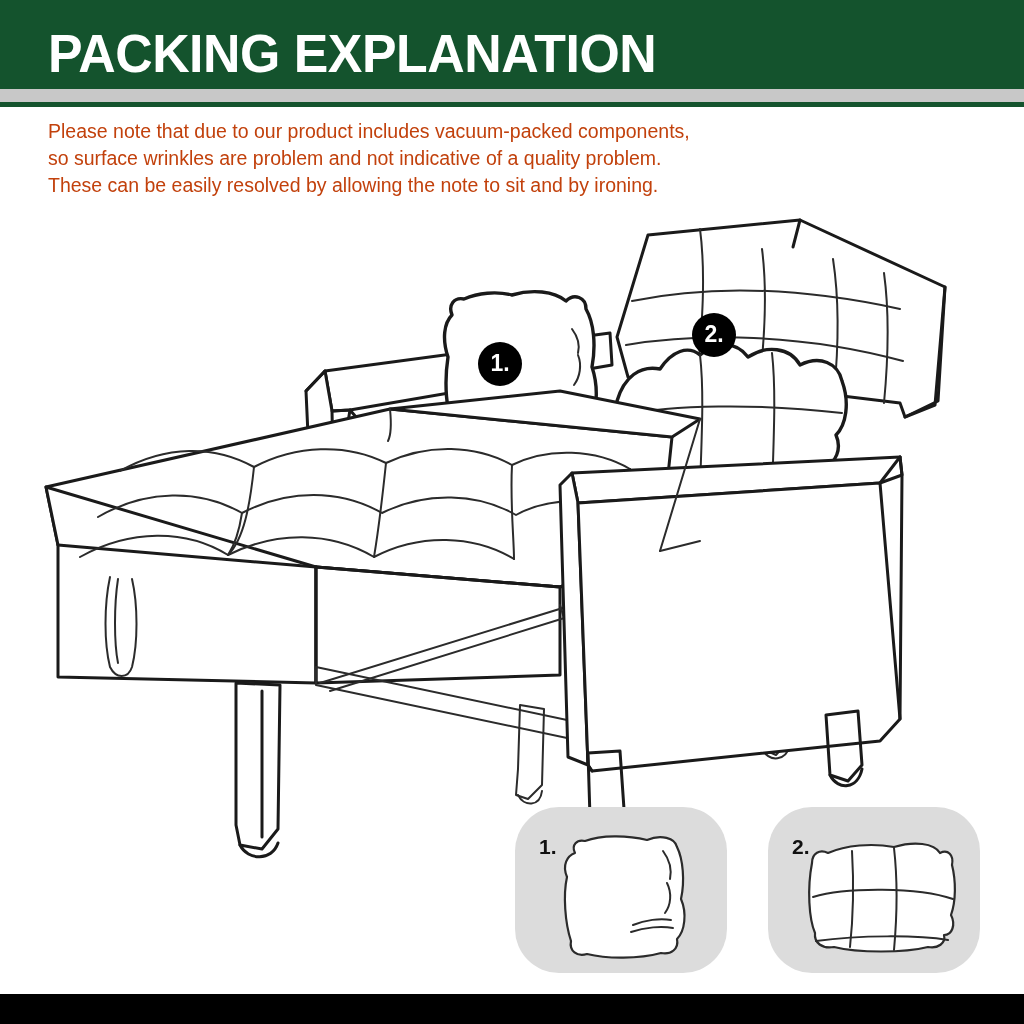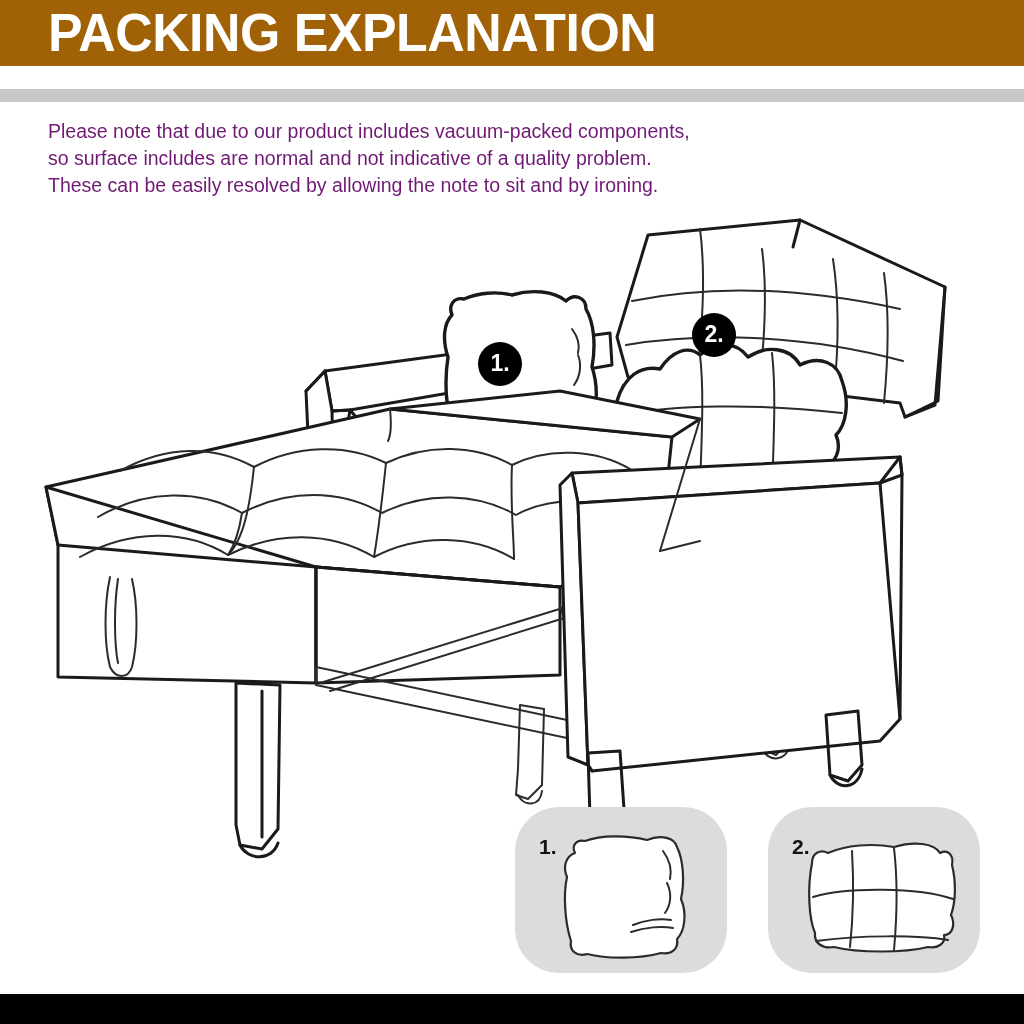--- a/index.html
+++ b/index.html
@@ -7,22 +7,22 @@
     width:1024px;height:1024px;
     background:#ffffff;
     font-family:"Liberation Sans", sans-serif;
     overflow:hidden;
     position:relative;
   }
   #page{position:relative;width:1024px;height:1024px;background:#fff;}
 
   
   .header-bar{
-    position:absolute;left:0;top:0;width:1024px;height:66px;
-    background:#a16207;
+    position:absolute;left:0;top:0;width:1024px;height:107px;
+    background:#14532d;
   }
   .header-title{
     position:absolute;left:48px;top:50%;transform:translateY(-52%);
     color:#ffffff;
     font-family:"Liberation Sans", sans-serif;
     font-weight:bold;
     font-size:54px;
     letter-spacing:-0.5px;
     transform-origin:left center;
     white-space:nowrap;
@@ -37,21 +37,21 @@
 
   
   .intro{
     position:absolute;left:48px;top:118px;width:860px;
   }
   .intro p{
     margin:0;
     font-family:"Liberation Sans", sans-serif;
     font-size:19.5px;
     line-height:27px;
-    color:#701a75;
+    color:#c2410c;
     white-space:nowrap;
   }
 
   
   .illustration{
     position:absolute;left:0px;top:205px;width:1024px;height:700px;
   }
   .illustration svg{display:block;width:1024px;height:700px;}
 
   
@@ -101,21 +101,21 @@
 
 <div id="page">
 
   <div class="header-bar">
     <div class="header-title"><span class="header-title-inner">PACKING EXPLANATION</span></div>
   </div>
   <div class="header-underbar"></div>
 
   <div class="intro">
     <p>Please note that due to our product includes vacuum-packed components,</p>
-    <p>so surface includes are normal and not indicative of a quality problem.</p>
+    <p>so surface wrinkles are problem and not indicative of a quality problem.</p>
     <p>These can be easily resolved by allowing the note to sit and by ironing.</p>
   </div>
 
   <div class="illustration">
     <svg viewBox="0 0 1024 700" xmlns="http://www.w3.org/2000/svg">
 
       <g>
         <path class="ln-f" d="M648,30 L800,15 L945,82 L935,200 L905,212 L900,198 L752,180 L628,172 L617,132 Z"></path>
 
         <path class="ln" d="M945,82 L938,196 L905,212"></path>

